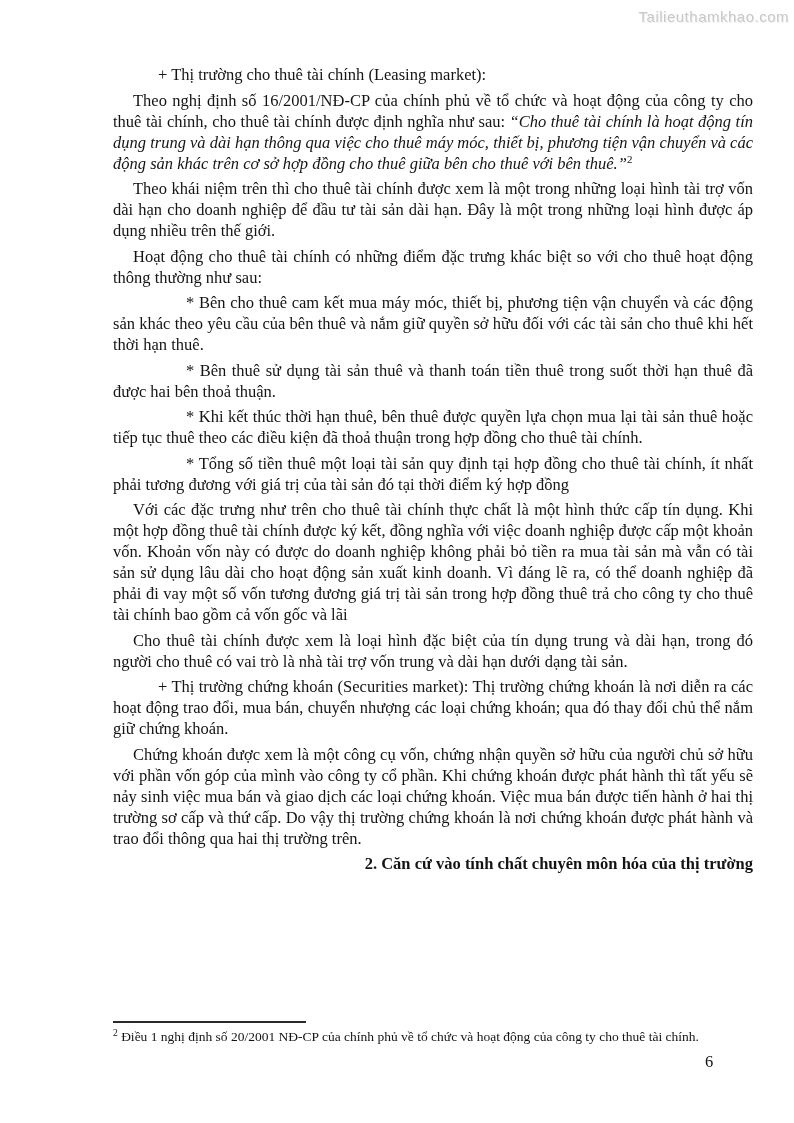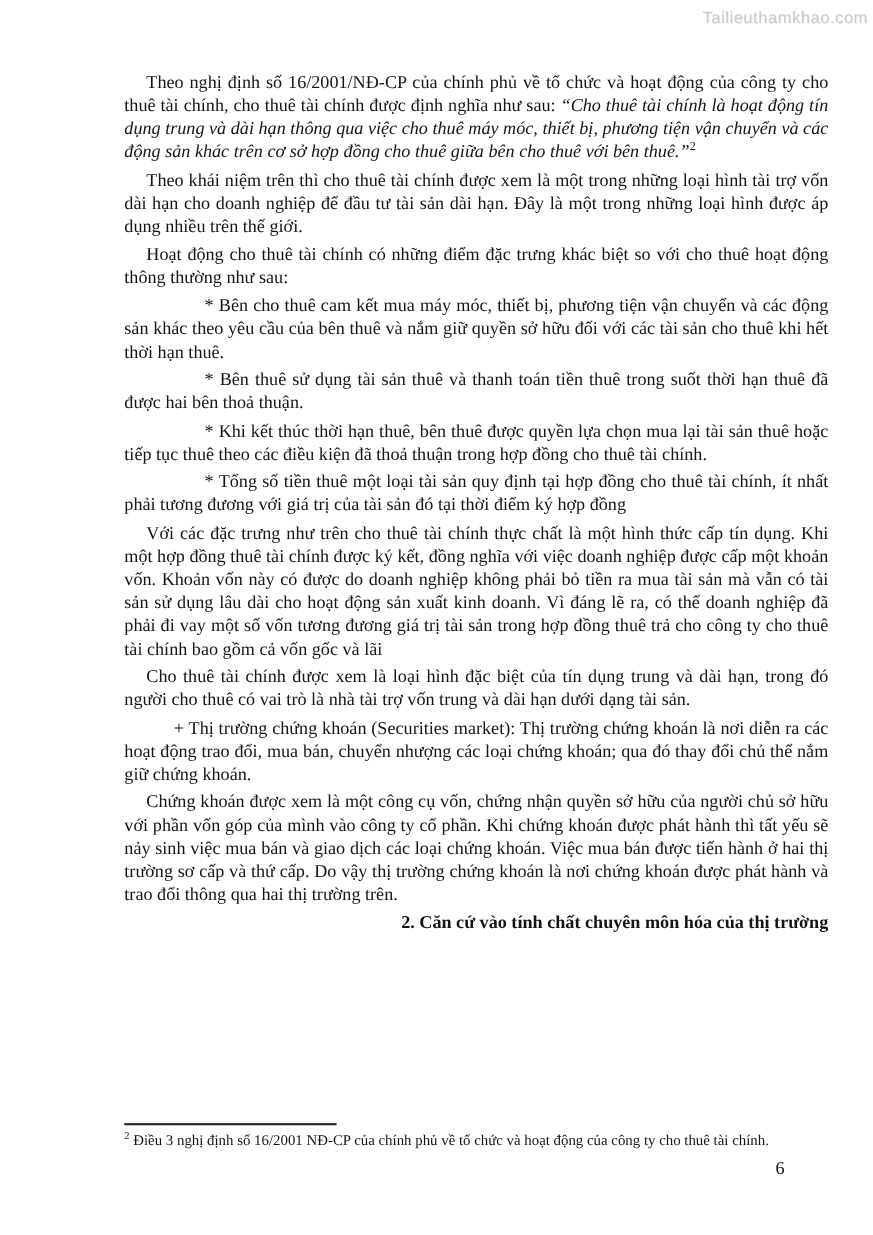--- a/index.html
+++ b/index.html
@@ -70,20 +70,21 @@
 </head>
 <body>
 
 <div class="page">
 
   <div class="watermark">Tailieuthamkhao.com</div>
 
   <div class="body-text">
 
 
+    <p class="plus">+ Thị trường cho thuê tài chính (Leasing market):</p>
 
     <p class="indent"><span>Theo nghị định số 16/2001/NĐ-CP của chính phủ về tổ chức và hoạt động của công ty cho thuê tài chính, cho thuê tài chính được định nghĩa như sau: </span><span class="quote-italic">“Cho thuê tài chính là hoạt động tín dụng trung và dài hạn thông qua việc cho thuê máy móc, thiết bị, phương tiện vận chuyển và các động sản khác trên cơ sở hợp đồng cho thuê giữa bên cho thuê với bên thuê.”</span><sup class="fn-ref">2</sup></p>
 
     <p class="indent">Theo khái niệm trên thì cho thuê tài chính được xem là một trong những loại hình tài trợ vốn dài hạn cho doanh nghiệp để đầu tư tài sản dài hạn. Đây là một trong những loại hình được áp dụng nhiều trên thế giới.</p>
 
     <p class="indent">Hoạt động cho thuê tài chính có những điểm đặc trưng khác biệt so với cho thuê hoạt động thông thường như sau:</p>
 
     <p class="star">* Bên cho thuê cam kết mua máy móc, thiết bị, phương tiện vận chuyển và các động sản khác theo yêu cầu của bên thuê và nắm giữ quyền sở hữu đối với các tài sản cho thuê khi hết thời hạn thuê.</p>
 
     <p class="star">* Bên thuê sử dụng tài sản thuê và thanh toán tiền thuê trong suốt thời hạn thuê đã được hai bên thoả thuận.</p>
@@ -99,18 +100,18 @@
     <p class="plus">+ Thị trường chứng khoán (Securities market): Thị trường chứng khoán là nơi diễn ra các hoạt động trao đổi, mua bán, chuyển nhượng các loại chứng khoán; qua đó thay đổi chủ thể nắm giữ chứng khoán.</p>
 
     <p class="indent">Chứng khoán được xem là một công cụ vốn, chứng nhận quyền sở hữu của người chủ sở hữu với phần vốn góp của mình vào công ty cổ phần. Khi chứng khoán được phát hành thì tất yếu sẽ nảy sinh việc mua bán và giao dịch các loại chứng khoán. Việc mua bán được tiến hành ở hai thị trường sơ cấp và thứ cấp. Do vậy thị trường chứng khoán là nơi chứng khoán được phát hành và trao đổi thông qua hai thị trường trên.</p>
 
     <p class="section-heading">2. Căn cứ vào tính chất chuyên môn hóa của thị trường</p>
 
   </div>
 
   <div class="footnote-area">
     <div class="footnote-rule"></div>
-    <div class="footnote-text"><sup class="fn-ref">2</sup><span> Điều 3 nghị định số 16/2001 NĐ-CP của chính phủ về tổ chức và hoạt động của công ty cho thuê tài chính.</span></div>
+    <div class="footnote-text"><sup class="fn-ref">2</sup><span> Điều 1 nghị định số 20/2001 NĐ-CP của chính phủ về tổ chức và hoạt động của công ty cho thuê tài chính.</span></div>
   </div>
 
   <div class="page-number">6</div>
 
 </div>
 
 </body></html>

